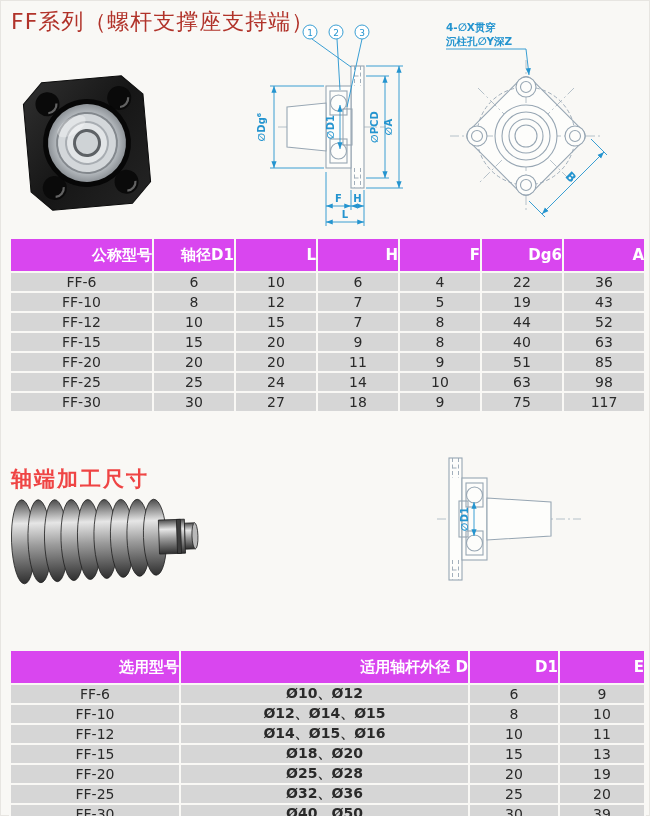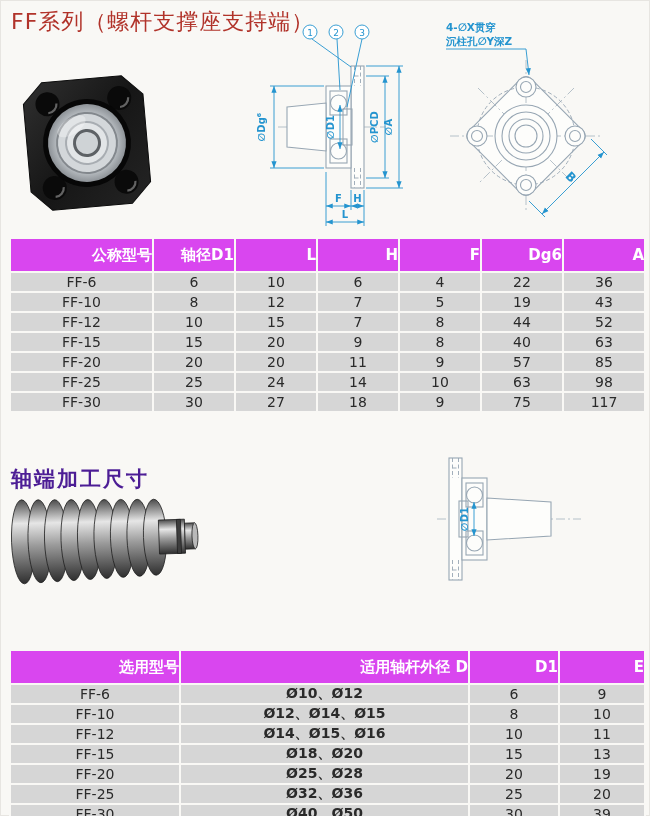--- a/index.html
+++ b/index.html
@@ -9,21 +9,21 @@
     font-family:"DejaVu Sans",sans-serif;
     overflow:hidden;
   }
   .page{position:absolute;inset:0;border:1px solid #e7e5e1;box-sizing:border-box;}
   .title{
     position:absolute;left:10px;top:6px;margin:0;
     font-size:22px;font-weight:normal;color:#b1332a;letter-spacing:1px;white-space:nowrap;
   }
   .sec-title{
     position:absolute;left:10px;top:464px;margin:0;
-    font-size:21px;font-weight:bold;color:#4c1d95;letter-spacing:2px;white-space:nowrap;
+    font-size:21px;font-weight:bold;color:#ef4444;letter-spacing:2px;white-space:nowrap;
   }
   svg{position:absolute;overflow:visible;}
   
   .part{fill:none;stroke:#97a6b3;stroke-width:1.1;}
   .partw{fill:#fdfdfb;stroke:#97a6b3;stroke-width:1.1;}
   .cl{fill:none;stroke:#a4b3be;stroke-width:0.8;stroke-dasharray:9 3 2 3;}
   .dsh{fill:none;stroke:#97a6b3;stroke-width:0.9;stroke-dasharray:4 2.5;}
   .dim{fill:none;stroke:#2494cf;stroke-width:0.9;}
   .balloon{fill:#ffffff;stroke:#2494cf;stroke-width:0.9;}
   .dimtxt{fill:#2494cf;font-size:10px;font-weight:bold;font-family:"DejaVu Sans",sans-serif;}
@@ -242,21 +242,21 @@
           <td>8</td>
           <td>40</td>
           <td>63</td>
     </tr>
     <tr>
       <td>FF-20</td>
           <td>20</td>
           <td>20</td>
           <td>11</td>
           <td>9</td>
-          <td>57</td>
+          <td>51</td>
           <td>85</td>
     </tr>
     <tr>
       <td>FF-25</td>
           <td>25</td>
           <td>24</td>
           <td>14</td>
           <td>10</td>
           <td>63</td>
           <td>98</td>

